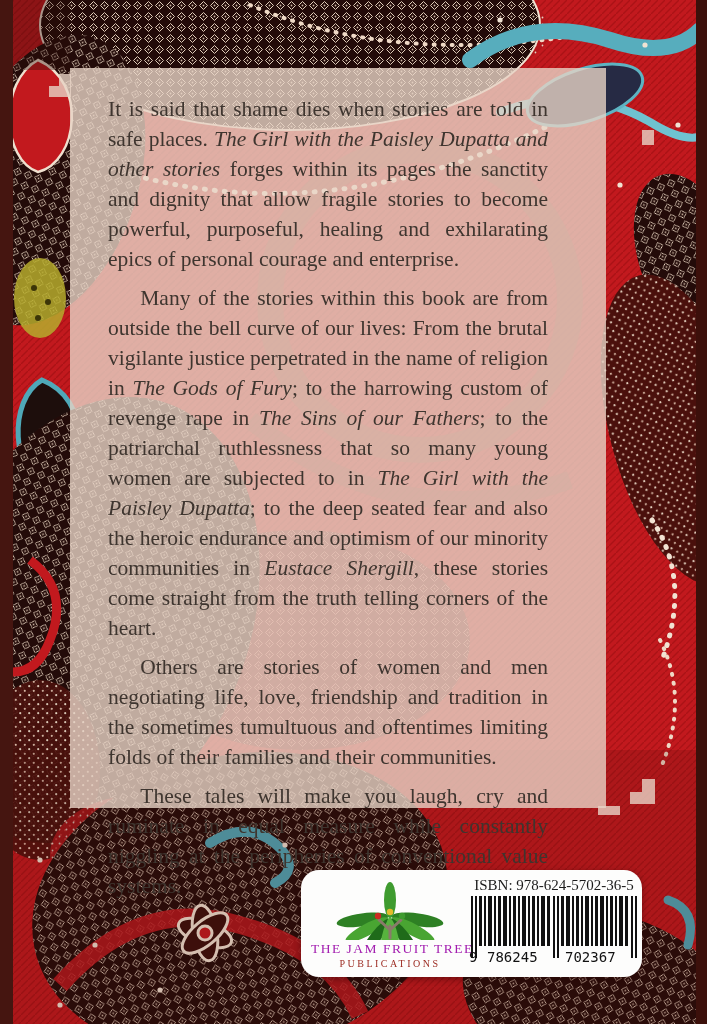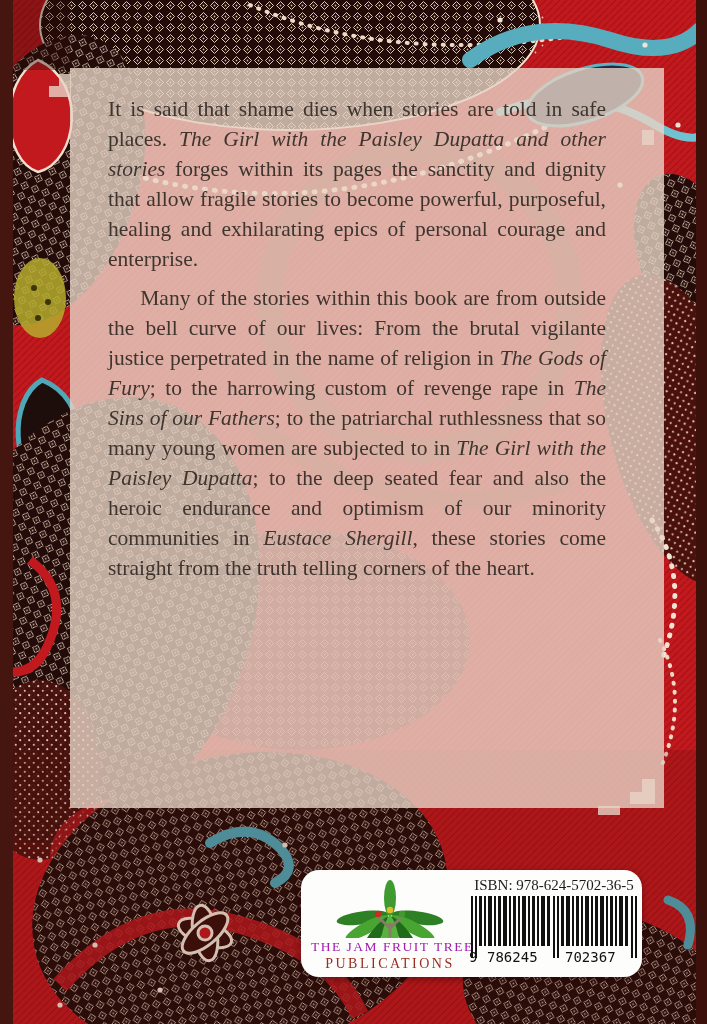--- a/index.html
+++ b/index.html
@@ -1,20 +1,20 @@
 <!DOCTYPE html>
 <html><head>
 <meta charset="utf-8">
 <style>
   html,body{margin:0;padding:0;background:#222;}
   .cover{position:relative;width:707px;height:1024px;overflow:hidden;
          font-family:"Liberation Serif","DejaVu Serif",serif;}
   .fabric{position:absolute;inset:0;display:block;}
   
-  .panel{position:absolute;left:70px;top:68px;width:594px;height:740px;
+  .panel{position:absolute;left:70px;top:68px;width:536px;height:740px;
          background:rgba(231,211,198,0.80);box-sizing:border-box;
          padding:26px 58px 0 38px;}
   .panel p{margin:0 0 9px 0;font-size:21.5px;line-height:30px;color:#3e352f;
            text-align:justify;}
   .panel p.indent{text-indent:1.5em;}
   .seg-italic{font-style:italic;}
   
   .step{position:absolute;background:rgba(231,211,198,0.80);}
   .s1{left:59px;top:74px;width:12px;height:12px;}
   .s2{left:49px;top:86px;width:22px;height:11px;}
@@ -23,21 +23,21 @@
   .s5{left:630px;top:792px;width:25px;height:12px;}
   .s6{left:598px;top:806px;width:22px;height:9px;}
   
   .label{position:absolute;left:301px;top:870px;width:341px;height:107px;
          background:#fdfdfc;border-radius:18px;box-shadow:0 2px 6px rgba(40,5,5,.45);
          display:flex;align-items:center;justify-content:space-between;
          padding:4px 12px 4px 10px;box-sizing:border-box;}
   .logo-block{width:158px;text-align:center;}
   .logo-block svg{display:block;margin:0 auto;}
   .pub1{font-size:13.5px;letter-spacing:1.5px;color:#a21caf;margin-top:1px;white-space:nowrap;}
-  .pub2{font-size:14px;letter-spacing:2.5px;color:#9c2b21;margin-top:1px;}
+  .pub2{font-size:10px;letter-spacing:2.5px;color:#9c2b21;margin-top:1px;}
   .isbn-block{width:172px;text-align:center;}
   .isbn-text{font-size:15px;color:#1b1b1b;margin-bottom:2px;white-space:nowrap;}
   .barcode{display:block;margin:0 auto;}
   .barcode text{font-family:"DejaVu Sans Mono",monospace;font-size:14px;fill:#111;}
 </style>
 </head>
 <body>
 
 <div class="cover">
 
@@ -125,20 +125,22 @@
     <rect x="12" y="0" width="58" height="70" fill="#2a0b08" opacity="0.35"></rect>
     <rect x="0" y="750" width="707" height="274" fill="#500f0c" opacity="0.18"></rect>
 
     <rect x="0" y="0" width="13" height="1024" fill="#451510"></rect>
     <rect x="696" y="0" width="11" height="1024" fill="#3c100b"></rect>
   </svg>
 
   <div class="panel">
     <p><span>It is said that shame dies when stories are told in safe places. </span><span class="seg-italic">The Girl with the Paisley Dupatta and other stories</span><span> forges within its pages the sanctity and dignity that allow fragile stories to become powerful, purposeful, healing and exhilarating epics of personal courage and enterprise.</span></p>
     <p class="indent"><span>Many of the stories within this book are from outside the bell curve of our lives: From the brutal vigilante justice perpetrated in the name of religion in </span><span class="seg-italic">The Gods of Fury</span><span>; to the harrowing custom of revenge rape in </span><span class="seg-italic">The Sins of our Fathers</span><span>; to the patriarchal ruthlessness that so many young women are subjected to in </span><span class="seg-italic">The Girl with the Paisley Dupatta</span><span>; to the deep seated fear and also the heroic endurance and optimism of our minority communities in </span><span class="seg-italic">Eustace Shergill</span><span>, these stories come straight from the truth telling corners of the heart.</span></p>
+    <p class="indent"><span>Others are stories of women and men negotiating life, love, friendship and tradition in the sometimes tumultuous and oftentimes limiting folds of their families and their communities.</span></p>
+    <p class="indent"><span>These tales will make you laugh, cry and ruminate in equal measure while constantly niggling at the peripheries of conventional value systems.</span></p>
   </div>
 
   <div class="step s1"></div>
   <div class="step s2"></div>
   <div class="step s3"></div>
   <div class="step s4"></div>
   <div class="step s5"></div>
   <div class="step s6"></div>
 
   <div class="label">

